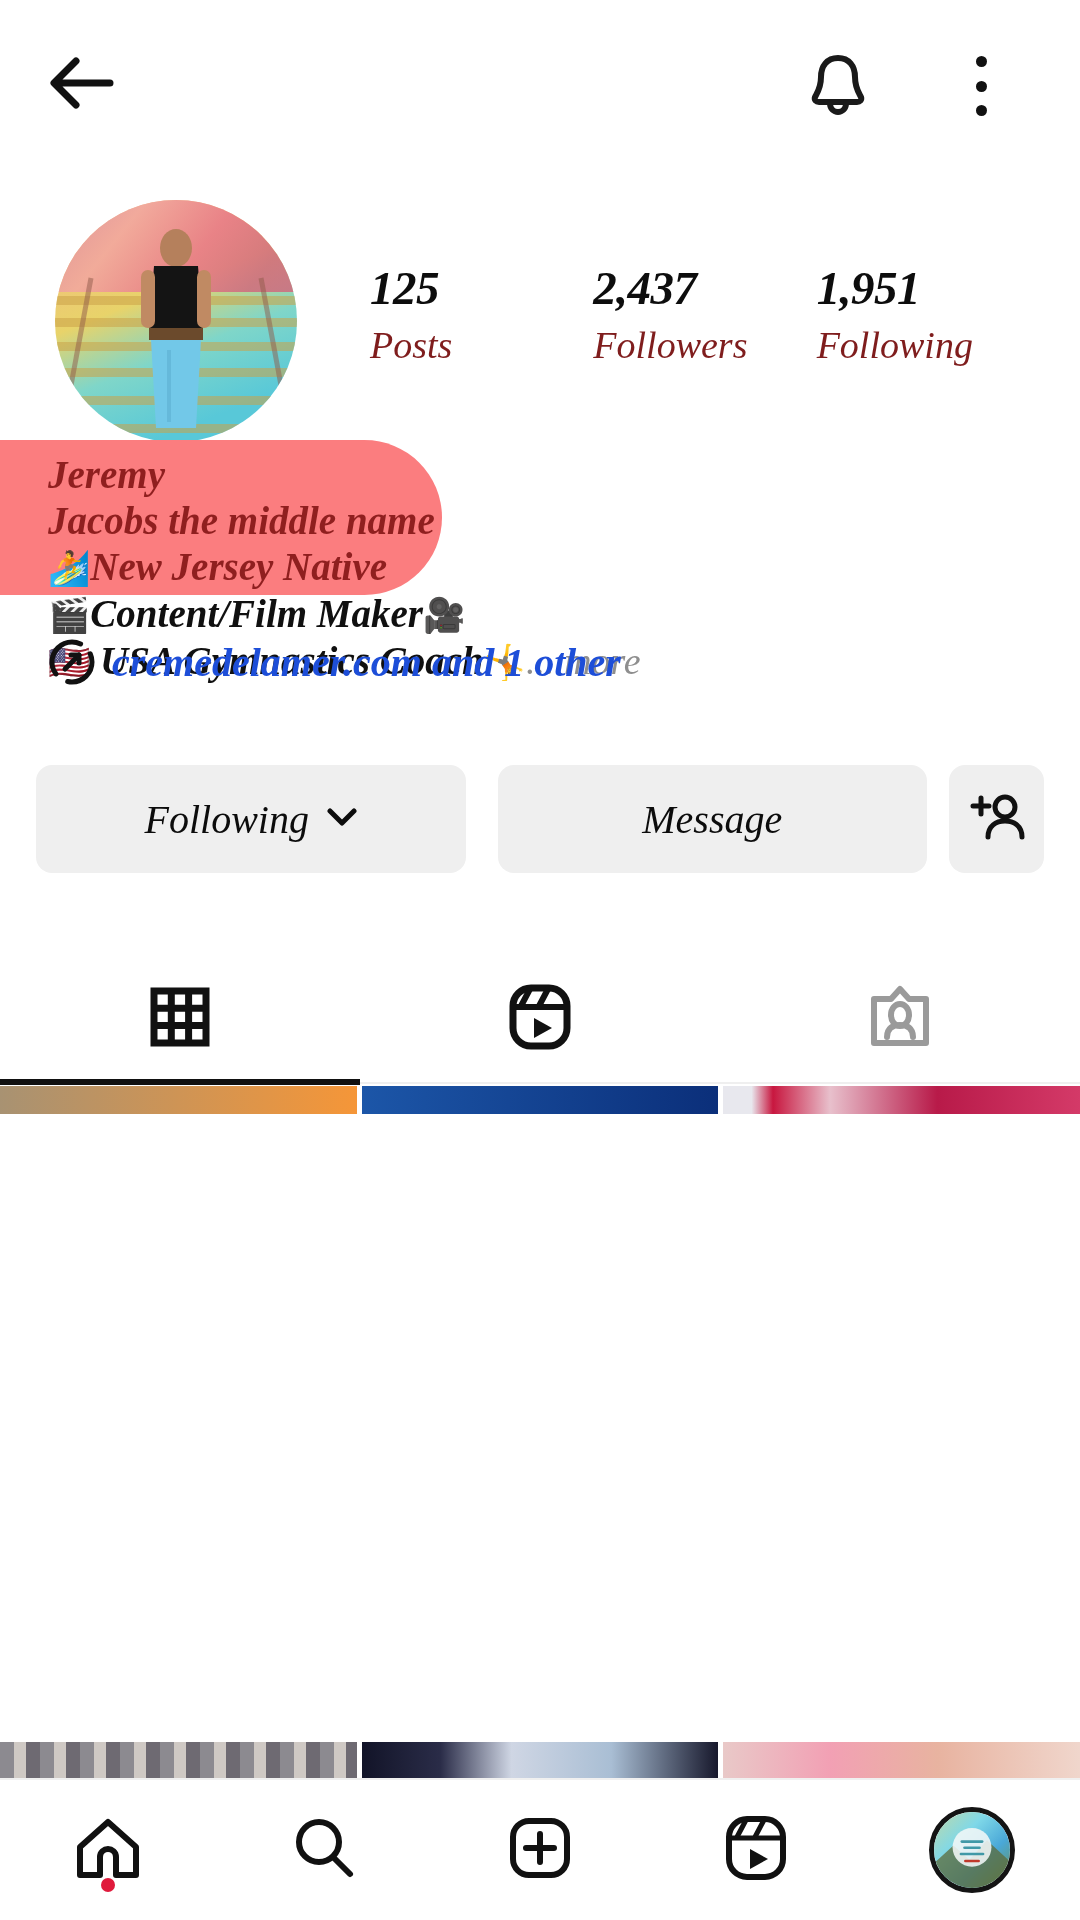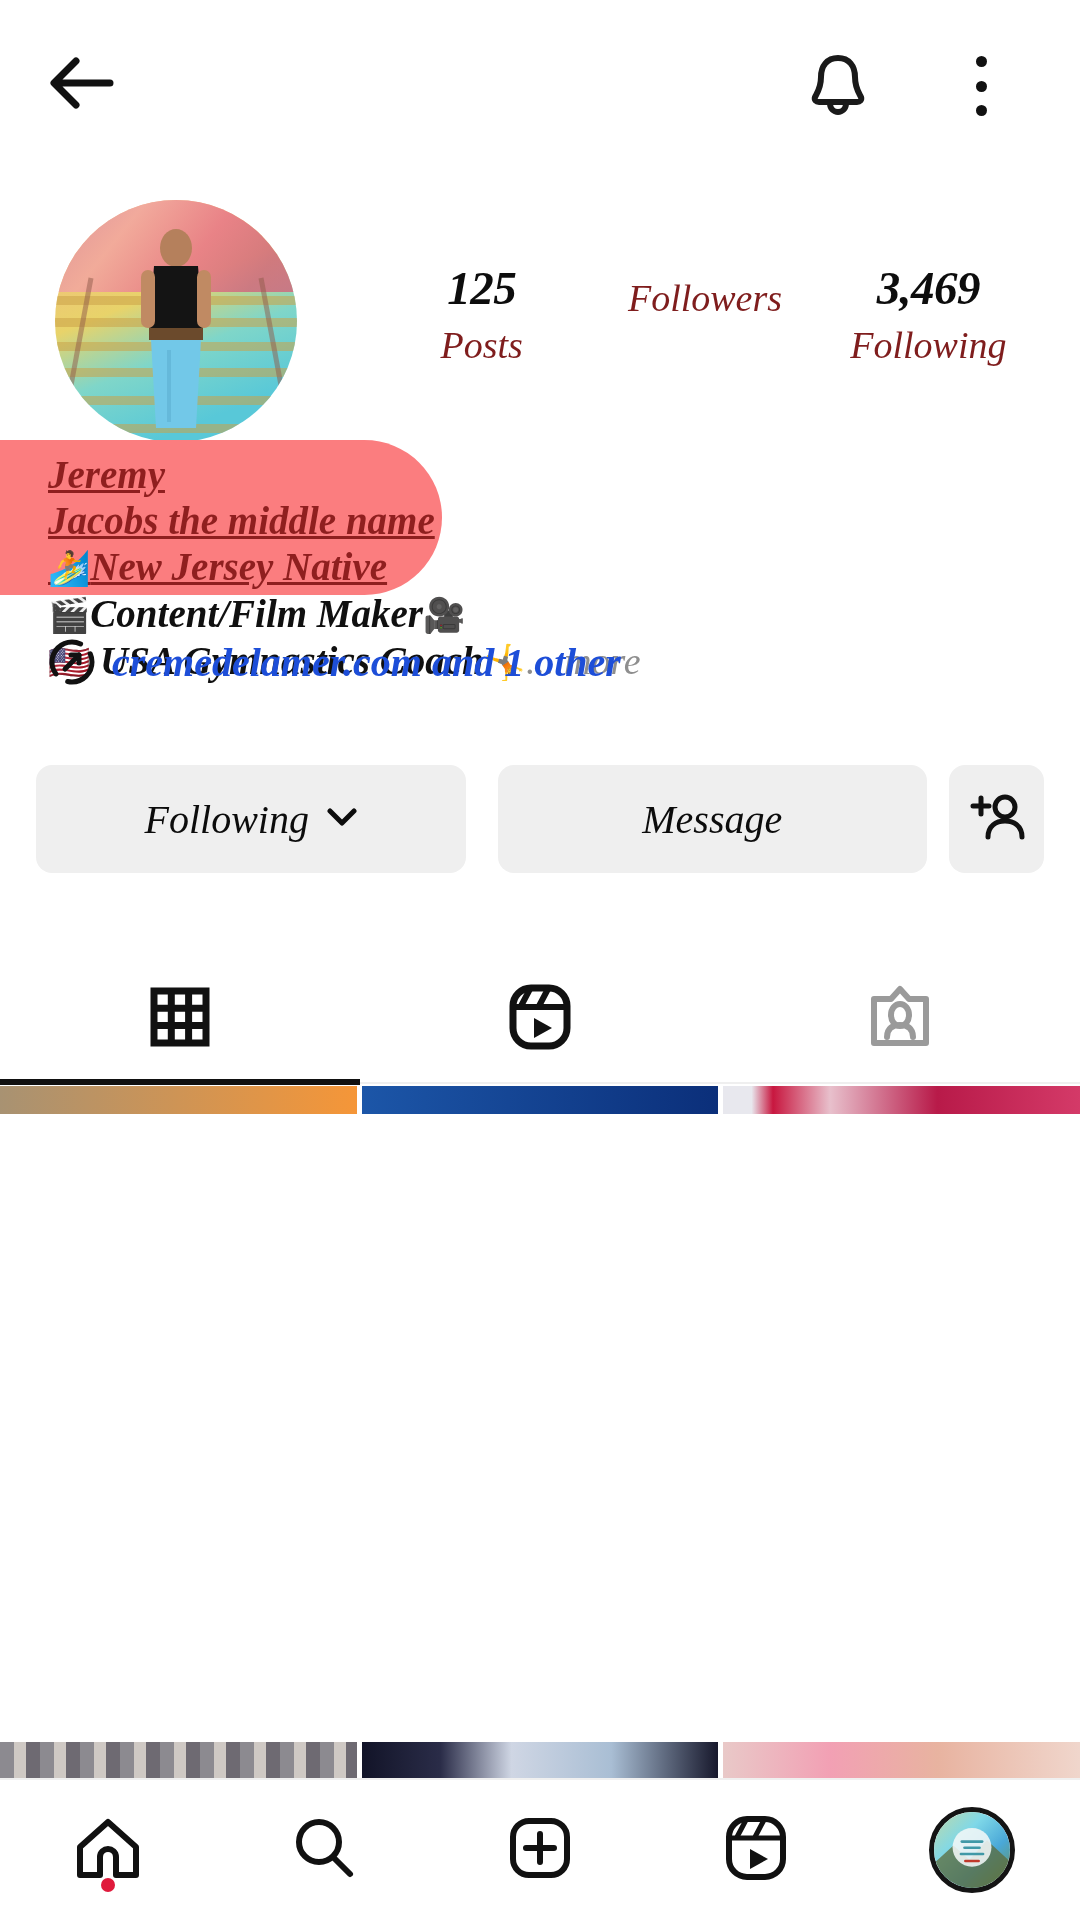--- a/index.html
+++ b/index.html
@@ -46,21 +46,21 @@
     border-radius:50%;
     overflow:hidden;
   }
   .avatar-img { width:100%; height:100%; display:block; }
 
   .stats {
     position:absolute; left:370px; top:265px;
     width:670px; height:120px;
     display:flex; align-items:flex-start;
   }
-  .stat { flex:1; text-align:center; }
+  .stat { flex:1; text-align:left; }
   .stat-num {
     font-family:"Liberation Serif", serif;
     font-weight:bold; font-style:italic;
     font-size:47px; color:#0d0d0d;
     letter-spacing:-0.5px;
     line-height:1.0;
   }
   .stat-label {
     font-family:"Liberation Serif", serif;
     font-style:italic; font-weight:normal;
@@ -89,21 +89,21 @@
     padding-top:12px;
   }
   .bio-line {
     font-family:"Liberation Serif", serif;
     font-style:italic;
     font-size:39px;
     line-height:46px;
     white-space:nowrap;
     color:#0d0d0d;
   }
-  .bio-line.hl { color:#8f1f1f; font-weight:bold;text-decoration:underline; }
+  .bio-line.hl { color:#8f1f1f; font-weight:bold; }
   .bio-line.hl.name { font-weight:bold; }
   .bio-line.plain { font-weight:bold; color:#101010; }
   .more {
     color:#8e8e8e; font-style:italic; font-weight:normal;
     font-size:38px;
     text-align:right;
   }
   .emoji { font-style:normal; font-family:"DejaVu Sans", sans-serif; font-size:34px; }
 
   .link-row {
@@ -266,24 +266,25 @@
       <rect x="112" y="150" width="4" height="72" fill="#5fb2d4" opacity="0.7"></rect>
     </svg>
   </div>
 
   <div class="stats">
     <div class="stat">
       <div class="stat-num">125</div>
       <div class="stat-label">Posts</div>
     </div>
     <div class="stat">
+      <div class="stat-num">2,437</div>
       <div class="stat-label">Followers</div>
     </div>
     <div class="stat">
-      <div class="stat-num">3,469</div>
+      <div class="stat-num">1,951</div>
       <div class="stat-label">Following</div>
     </div>
   </div>
 
   <div class="bio">
     <div class="highlight-box"></div>
     <div class="bio-lines">
 
       <div class="bio-line hl name">
         <span>Jeremy</span>

